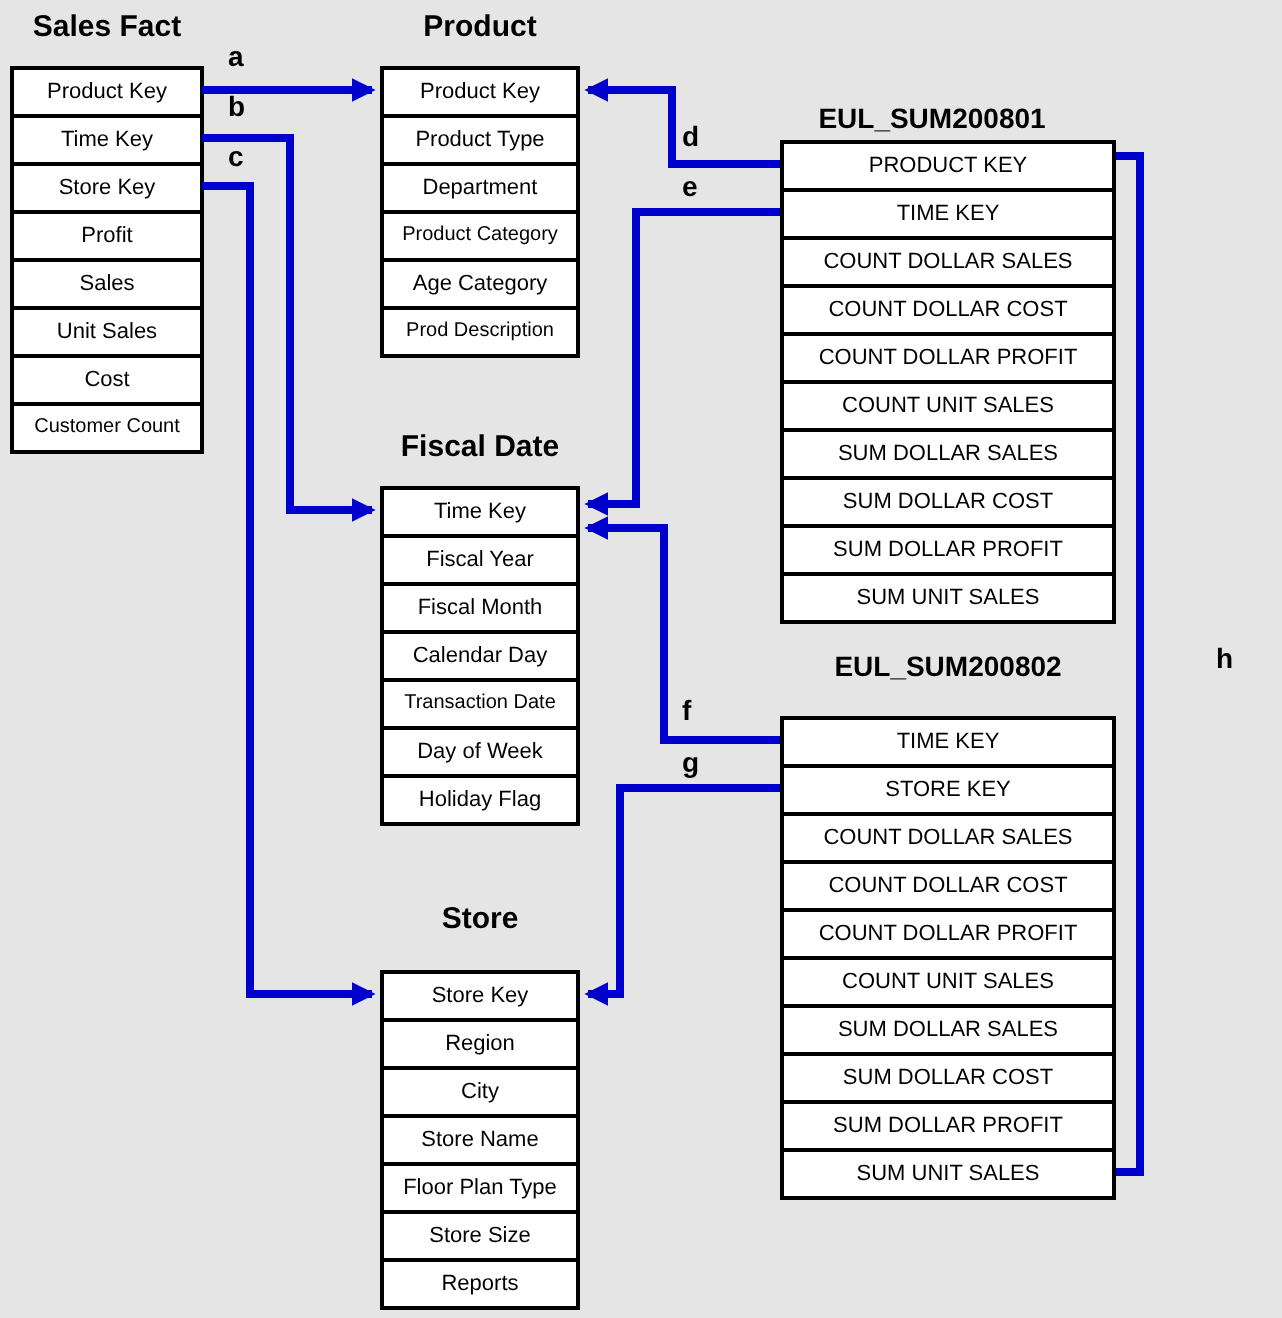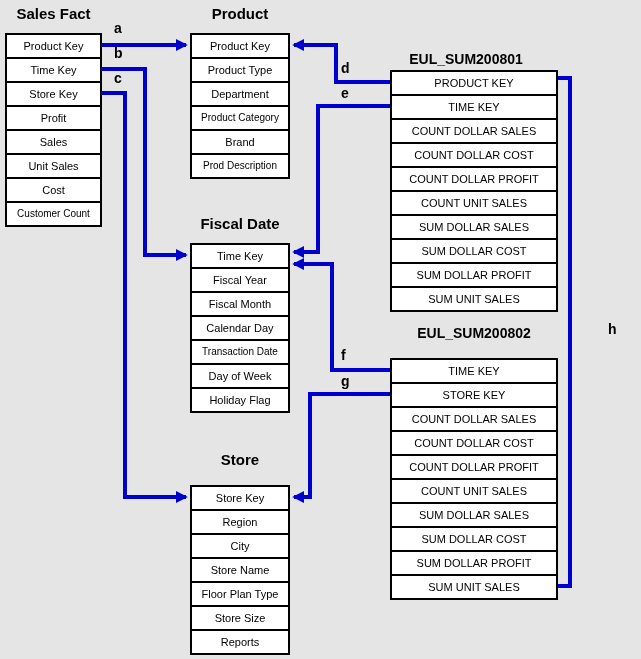--- a/index.html
+++ b/index.html
@@ -43,21 +43,21 @@
     <div class="cell">Unit Sales</div>
     <div class="cell">Cost</div>
     <div class="cell small">Customer Count</div>
   </div>
 
   <div class="tbl" style="left:190px; top:33px; width:100px;">
     <div class="cell">Product Key</div>
     <div class="cell">Product Type</div>
     <div class="cell">Department</div>
     <div class="cell small">Product Category</div>
-    <div class="cell">Brand</div>
+    <div class="cell">Age Category</div>
     <div class="cell small">Prod Description</div>
   </div>
 
   <div class="tbl" style="left:390px; top:70px; width:168px;">
     <div class="cell">PRODUCT KEY</div>
     <div class="cell">TIME KEY</div>
     <div class="cell">COUNT DOLLAR SALES</div>
     <div class="cell">COUNT DOLLAR COST</div>
     <div class="cell">COUNT DOLLAR PROFIT</div>
     <div class="cell">COUNT UNIT SALES</div>

